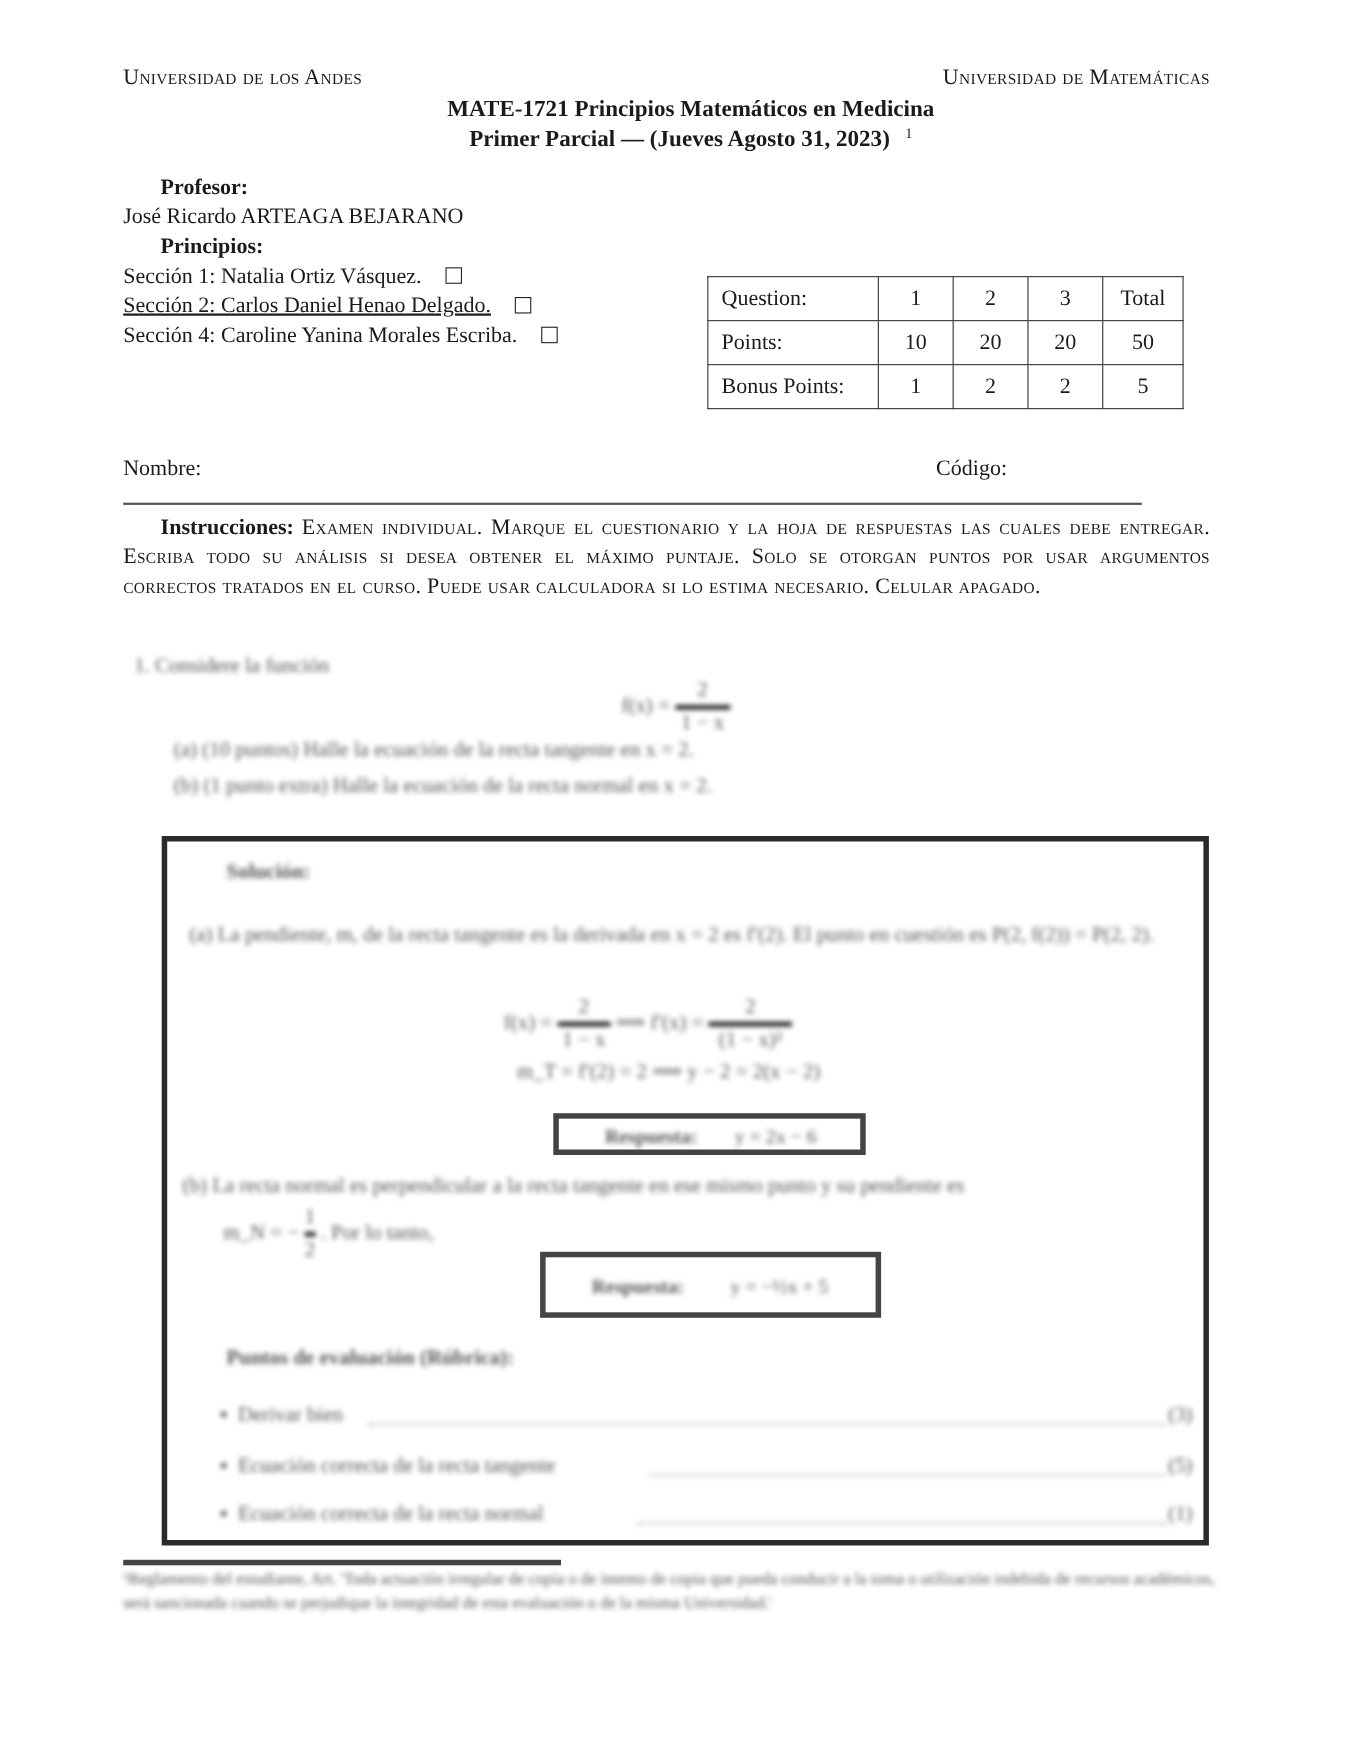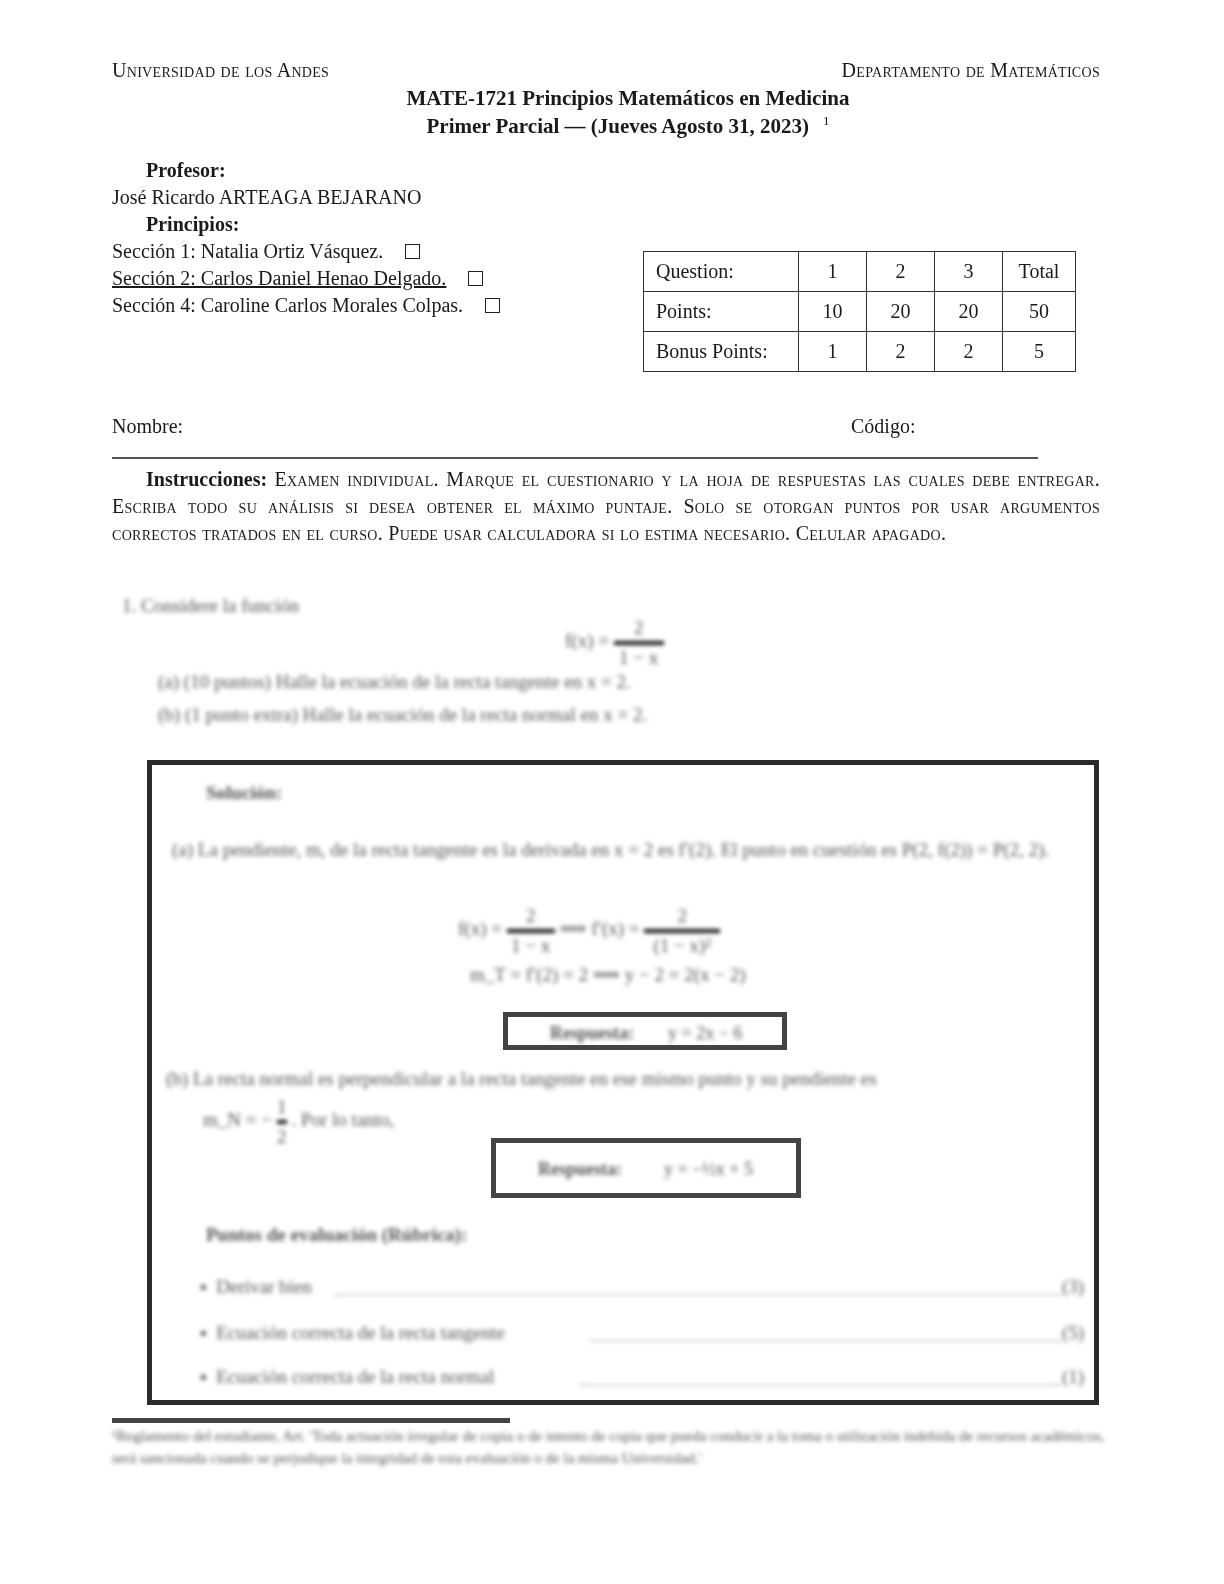--- a/index.html
+++ b/index.html
@@ -28,37 +28,37 @@
   .frac { display: inline-block; vertical-align: middle; text-align: center; }
   .frac .bar { height: 4px; background: #111; margin: 2px 0; }
   .dots { position: absolute; border-bottom: 2px dotted #aaa; }
   .footrule { position: absolute; left: 112px; top: 1418px; width: 398px; height: 5px; background: #444; }
   .foot { position: absolute; left: 112px; top: 1425px; width: 995px; font-size: 15px; line-height: 22px; }
 </style>
 </head>
 <body>
 
 <div class="abs hdr sc" style="left:112px;">Universidad de los Andes</div>
-<div class="abs hdr sc" style="right:124px;">Departamento de Matemáticos</div>
+<div class="abs hdr sc" style="right:124px;">Universidad de Matemáticas</div>
 <div class="abs title" style="top:86px;">MATE-1721 Principios Matemáticos en Medicina</div>
 <div class="abs title" style="top:113px;">
   <span>Primer Parcial — (Jueves Agosto 31, 2023)</span><span class="sup">1</span>
 </div>
 
 <div class="abs lbl b" style="left:112px; top:159px;">Profesor:</div>
 <div class="abs lbl" style="left:112px; top:186px;">José Ricardo ARTEAGA BEJARANO</div>
 <div class="abs lbl b" style="left:112px; top:213px;">Principios:</div>
 <div class="abs lbl" style="left:112px; top:240px;">
   <span>Sección 1: Natalia Ortiz Vásquez.</span><span class="chk"></span>
 </div>
 <div class="abs lbl" style="left:112px; top:267px;text-decoration:underline;">
   <span>Sección 2: Carlos Daniel Henao Delgado.</span><span class="chk"></span>
 </div>
 <div class="abs lbl" style="left:112px; top:294px;">
-  <span>Sección 4: Caroline Carlos Morales Colpas.</span><span class="chk"></span>
+  <span>Sección 4: Caroline Yanina Morales Escriba.</span><span class="chk"></span>
 </div>
 
 <table class="score">
   <tbody>
       <tr>
     <td class="first">Question:</td>
     <td class="num">1</td>
     <td class="num">2</td>
     <td class="num">3</td>
     <td class="tot">Total</td>

